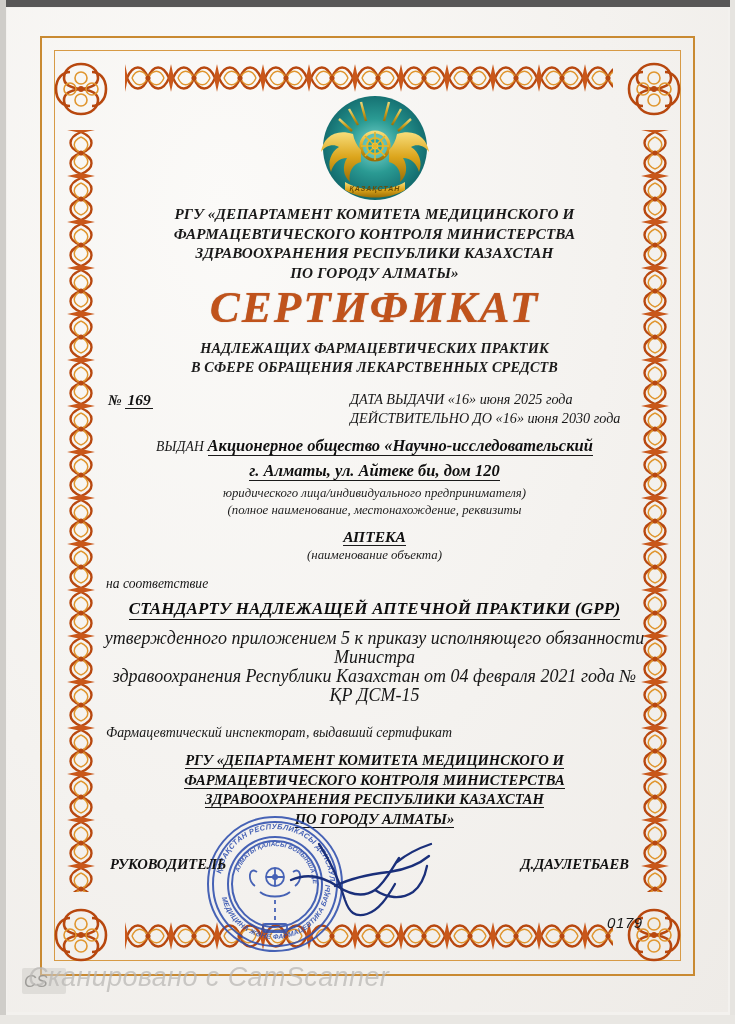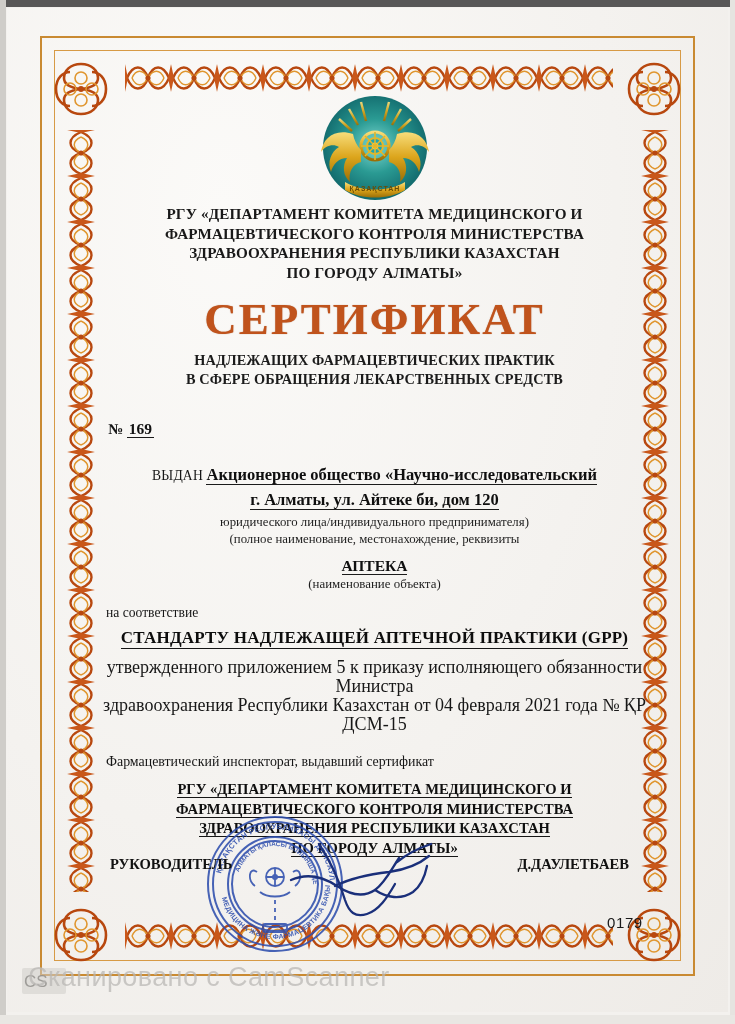--- a/index.html
+++ b/index.html
@@ -8,20 +8,21 @@
     width:735px;height:1024px;
     background:#d8d8d6;
     font-family:"Liberation Serif", serif;
     overflow:hidden;
   }
   .page{
     position:relative;
     width:735px;height:1024px;
     background:#f3f1ee;
     box-sizing:border-box;
+    font-style:italic;
   }
   
   .scan-edge-top{position:absolute;left:0;top:0;width:735px;height:7px;background:#3c3c3c;opacity:.85;}
   .scan-edge-left{position:absolute;left:0;top:0;width:6px;height:1024px;background:#cfcdc9;}
   .scan-edge-right{position:absolute;right:0;top:0;width:5px;height:1024px;background:#e6e4e0;}
   .scan-edge-bottom{position:absolute;left:0;bottom:0;width:735px;height:9px;background:#e9e7e3;}
 
   .paper{
     position:absolute;left:7px;top:8px;
     width:721px;height:1004px;
@@ -60,40 +61,39 @@
     text-align:center;
     font-family:"Liberation Serif", serif;
     font-weight:bold;
     font-size:15.2px;
     letter-spacing:.15px;
     line-height:19.5px;
     color:#191919;
   }
   .cert-title{
     text-align:center;
-    margin-top:12px;
     font-family:"Liberation Serif", serif;
     font-weight:bold;
     font-size:45px;
     letter-spacing:2px;
     line-height:50px;
     color:#c0531c;
     text-shadow:0 0 1px rgba(140,60,15,.55);
   }
   .cert-sub{
     text-align:center;
     margin-top:7px;
     font-weight:bold;
     font-size:14.3px;
     line-height:18.5px;
     color:#1b1b1b;
     letter-spacing:.1px;
   }
 
-  .numrow{position:relative;margin-top:32px;height:42px;}
+  .numrow{position:relative;margin-top:15px;height:42px;}
   .numrow .nolabel{
     position:absolute;left:6px;top:0;
     font-weight:bold;font-size:15px;color:#151515;
   }
   .numrow .noval{
     font-weight:bold;font-size:15.5px;color:#121212;
     border-bottom:1.6px solid #1a1a1a;padding:0 2px;
   }
   .dates{
     position:absolute;left:248px;top:-1px;
@@ -378,20 +378,24 @@
       <div class="cert-sub">
         <div>НАДЛЕЖАЩИХ ФАРМАЦЕВТИЧЕСКИХ ПРАКТИК</div>
         <div>В СФЕРЕ ОБРАЩЕНИЯ ЛЕКАРСТВЕННЫХ СРЕДСТВ</div>
       </div>
 
       <div class="numrow">
         <div class="nolabel">
           <span>№</span>
           <span class="noval">169</span>
         </div>
+        <div class="dates">
+          <div>ДАТА ВЫДАЧИ «16» июня 2025 года</div>
+          <div>ДЕЙСТВИТЕЛЬНО ДО «16» июня 2030 года</div>
+        </div>
       </div>
 
       <div class="issued-block">
         <div class="issued-l1">
           <span class="lead">ВЫДАН</span>
           <span class="u-bold">Акционерное общество «Научно-исследовательский</span>
         </div>
         <div class="issued-l3">
           <span class="u-bold">г. Алматы, ул. Айтеке би, дом 120</span>
         </div>

